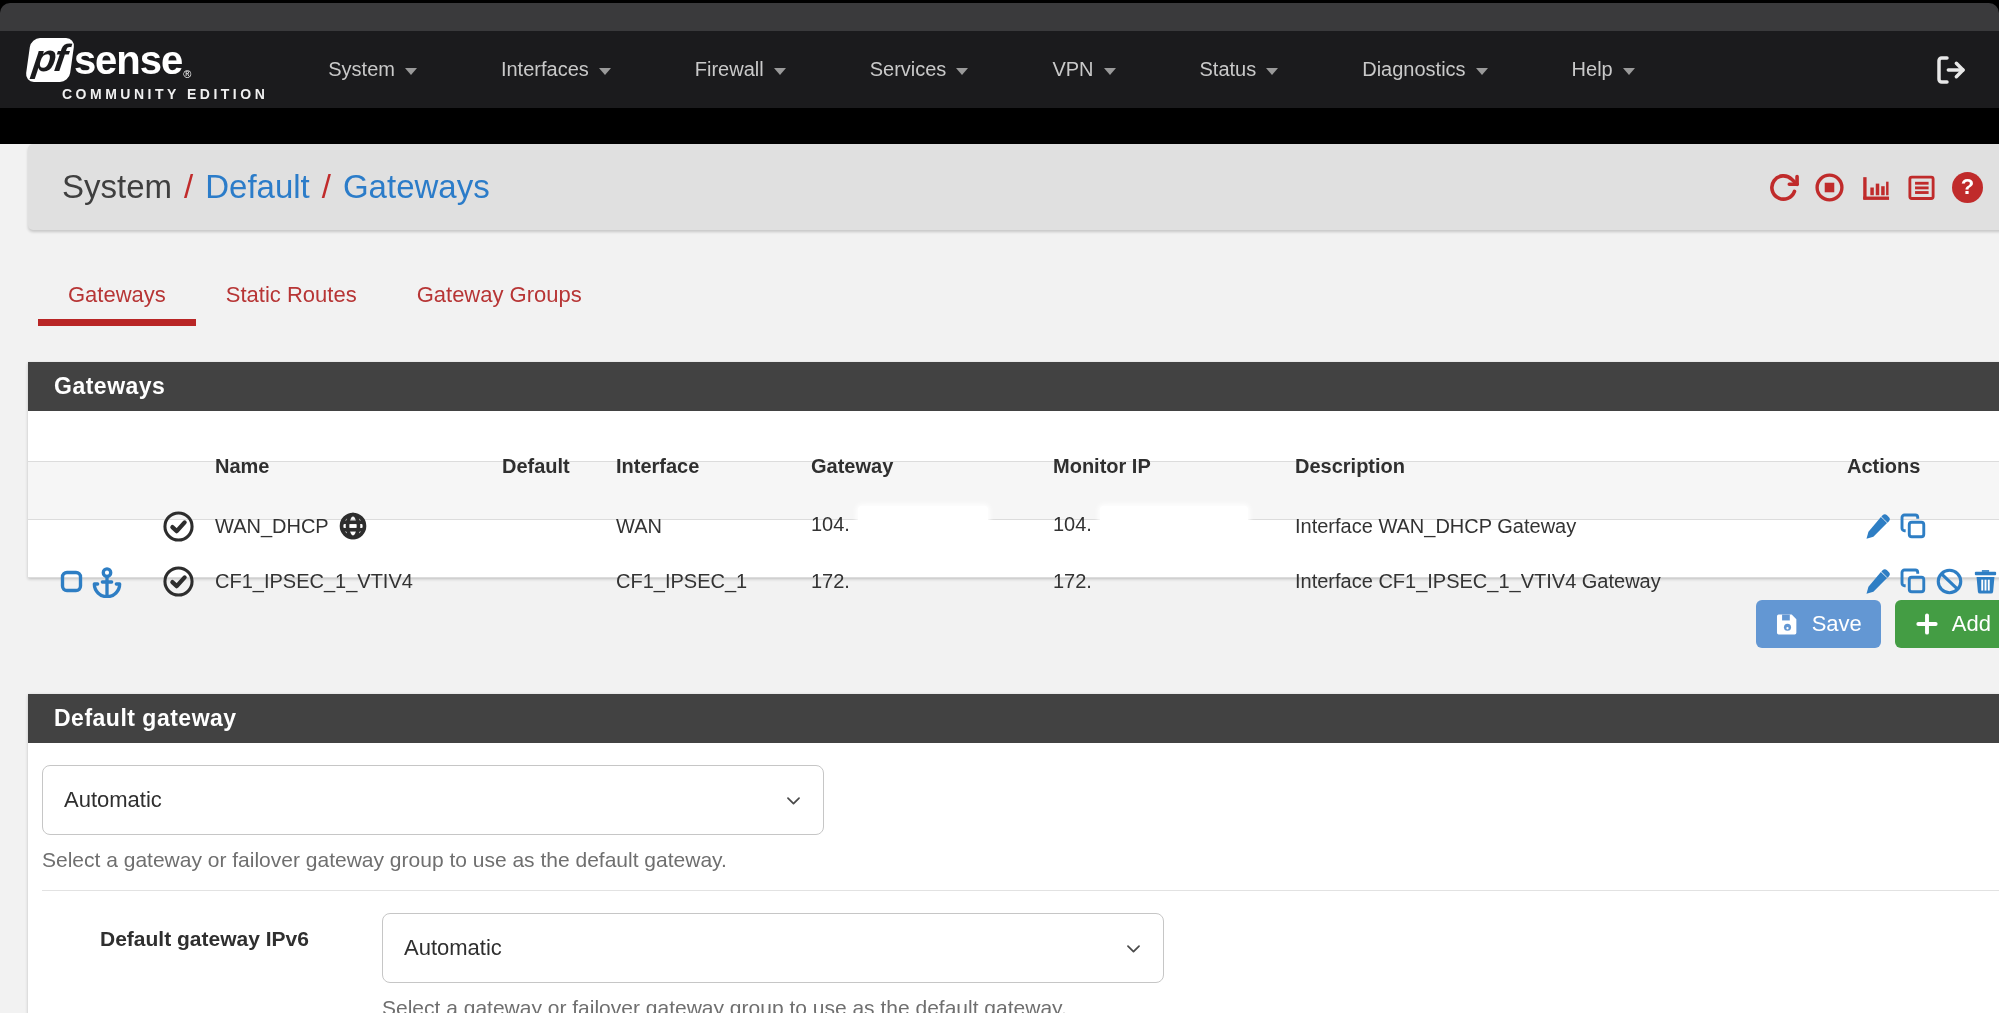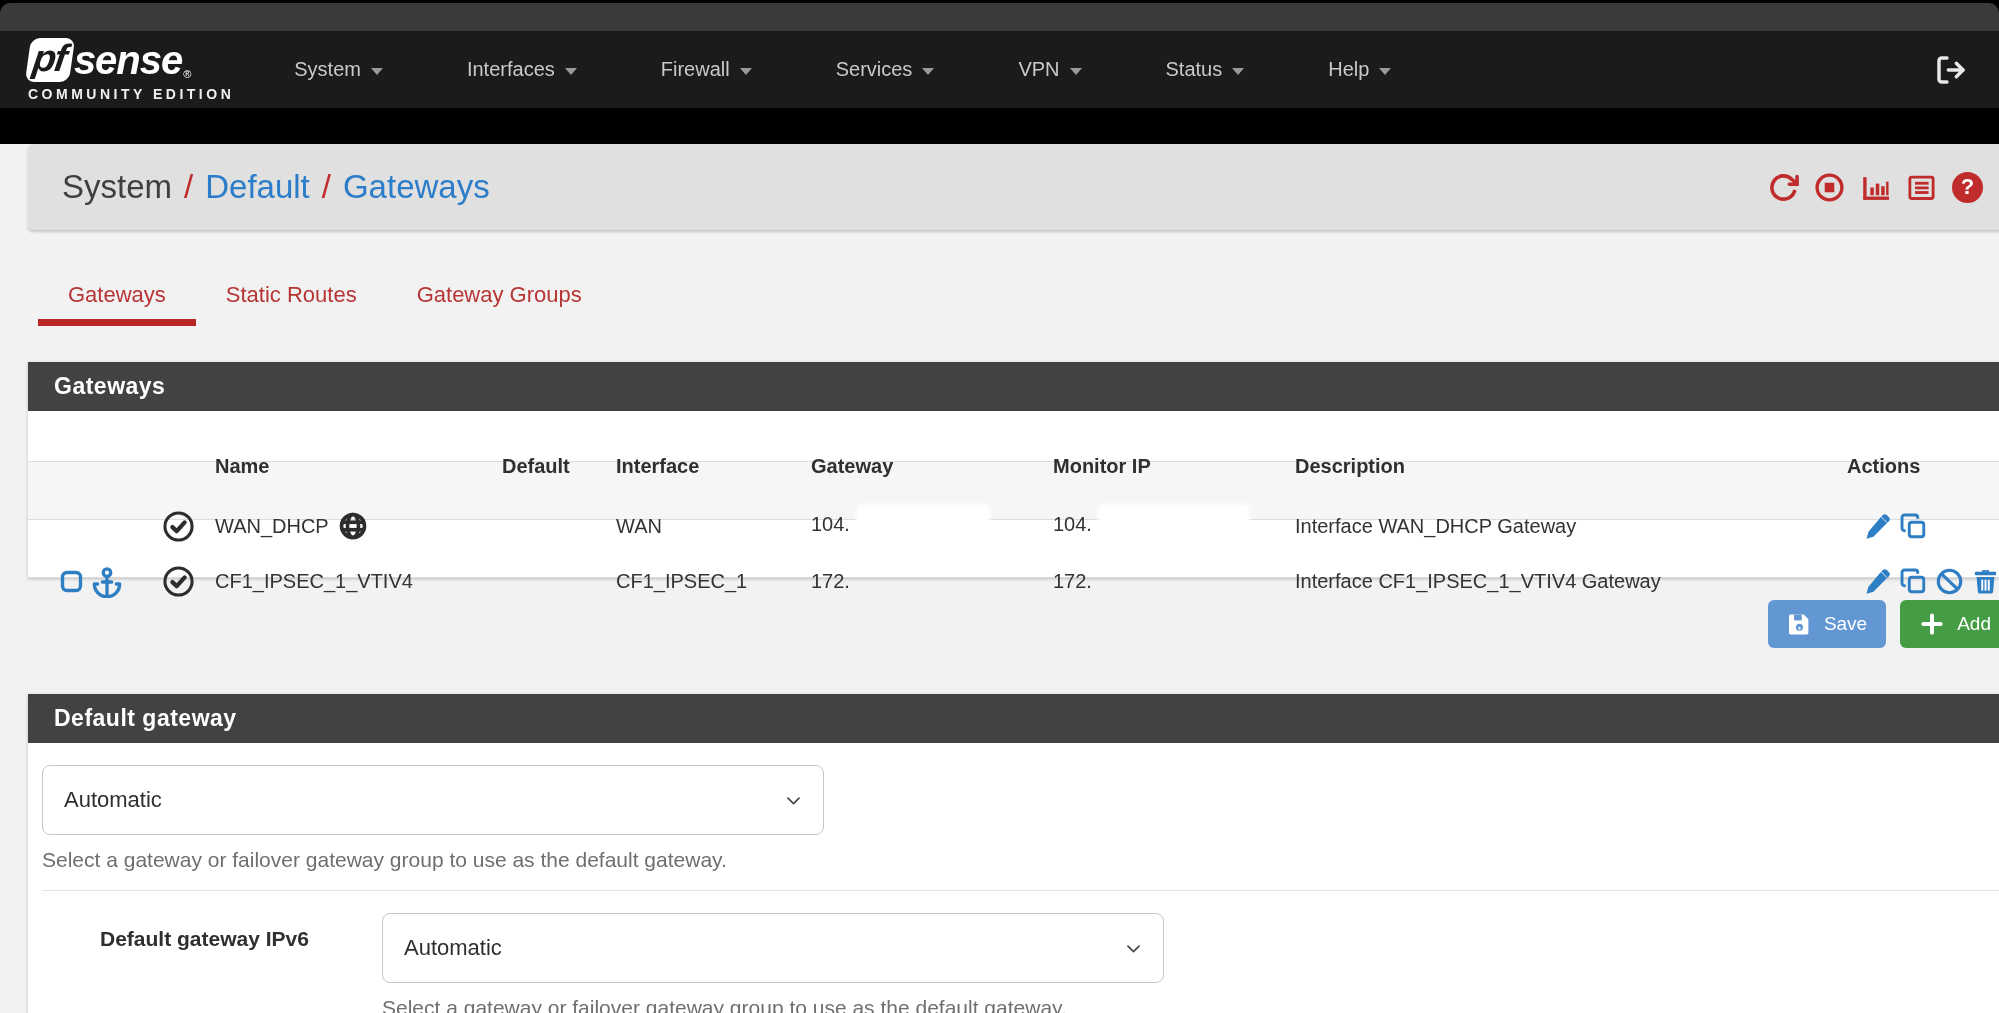--- a/index.html
+++ b/index.html
@@ -34,26 +34,26 @@
     margin-right: 2px;
   }
   .pf-box span {
     display: inline-block; transform: skewX(0deg);
     font-style: italic; font-weight: bold;
     color: #1b1b1d; font-size: 38px; line-height: 1;
     letter-spacing: -2px;
   }
   .brand-name {
     color: #fff; font-weight: bold; font-size: 40px;
-    letter-spacing: -1px; line-height: 1; font-style: italic;
+    letter-spacing: -1px; line-height: 1;
   }
   .brand-reg { color: #fff; font-size: 11px; align-self: flex-end; margin: 0 0 2px 1px; }
   .brand-tagline {
     color: #f0f0f0; font-size: 14px; font-weight: bold;
-    letter-spacing: 3.5px; white-space: nowrap;
+    letter-spacing: 3.5px; white-space: nowrap; margin-left: 34px;
   }
   .nav-items { display: flex; margin-left: 18px; align-items: center; }
   .nav-item {
     color: #c9c9c9; font-size: 20px; padding: 14px 42px;
     display: flex; align-items: center; gap: 10px;
     cursor: pointer; white-space: nowrap;
   }
   .nav-caret {
     width: 0; height: 0; margin-top: 3px;
     border-left: 6px solid transparent;
@@ -144,21 +144,21 @@
   .redact.w2 { width: 148px; }
 
   
   .btn-row {
     margin-left: 28px; width: 2012px;
     display: flex; justify-content: flex-end; gap: 14px;
     padding: 22px 30px 0 0;
   }
   .btn {
     height: 48px; border: none; border-radius: 6px;
-    color: #fff; font-size: 19px; font-family: inherit;
+    color: #fff; font-size: 22px; font-family: inherit;
     display: flex; align-items: center; gap: 12px;
     padding: 0 19px; cursor: pointer; white-space: nowrap;
   }
   .btn-save { background: #6397d3; }
   .btn-add { background: #449d44; }
 
   
   .dg-panel { margin-top: 46px; }
   .form-row {
     display: flex;
@@ -211,20 +211,24 @@
     <div class="nav-item">
       <span>Services</span>
         <span class="nav-caret"></span>
     </div>
     <div class="nav-item">
       <span>VPN</span>
         <span class="nav-caret"></span>
     </div>
     <div class="nav-item">
       <span>Status</span>
+        <span class="nav-caret"></span>
+    </div>
+    <div class="nav-item">
+      <span>Diagnostics</span>
         <span class="nav-caret"></span>
     </div>
     <div class="nav-item">
       <span>Help</span>
         <span class="nav-caret"></span>
     </div>
   </div>
 
   <div class="nav-logout">
     <svg width="32" height="32" viewBox="0 0 24 24" fill="none" stroke="#e8e8e8" stroke-width="2.6" stroke-linecap="round" stroke-linejoin="round">

